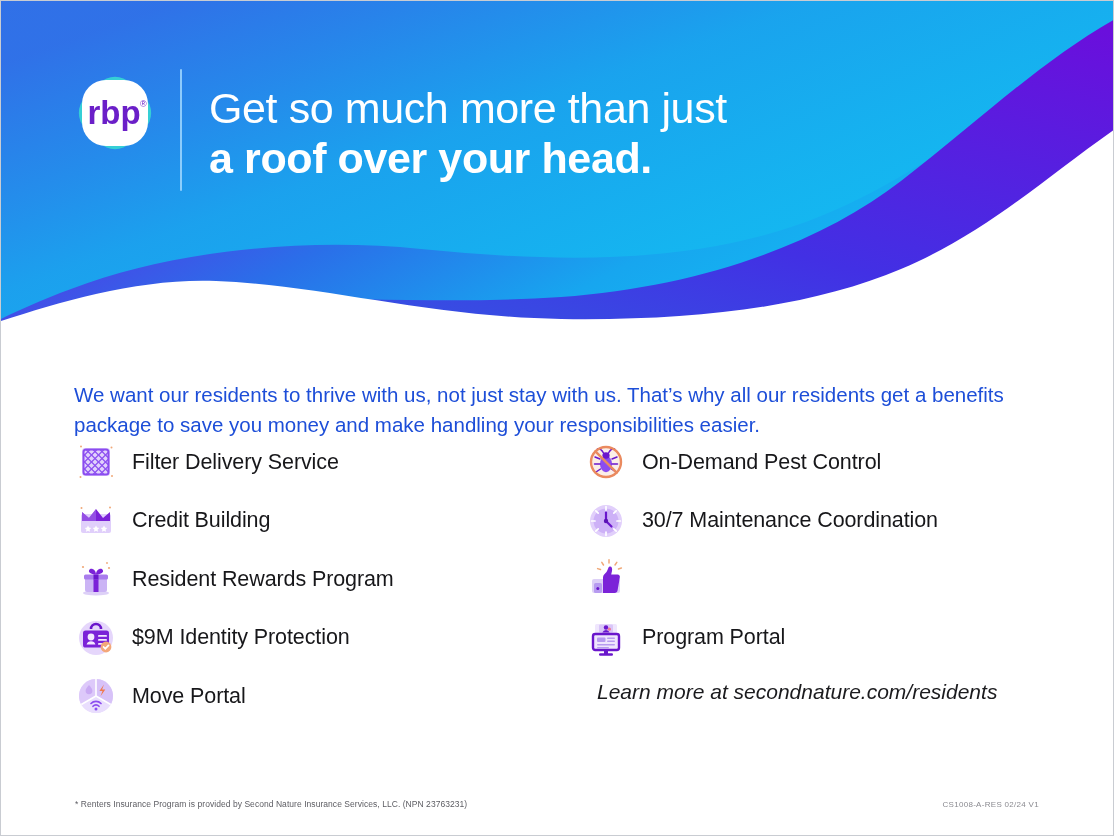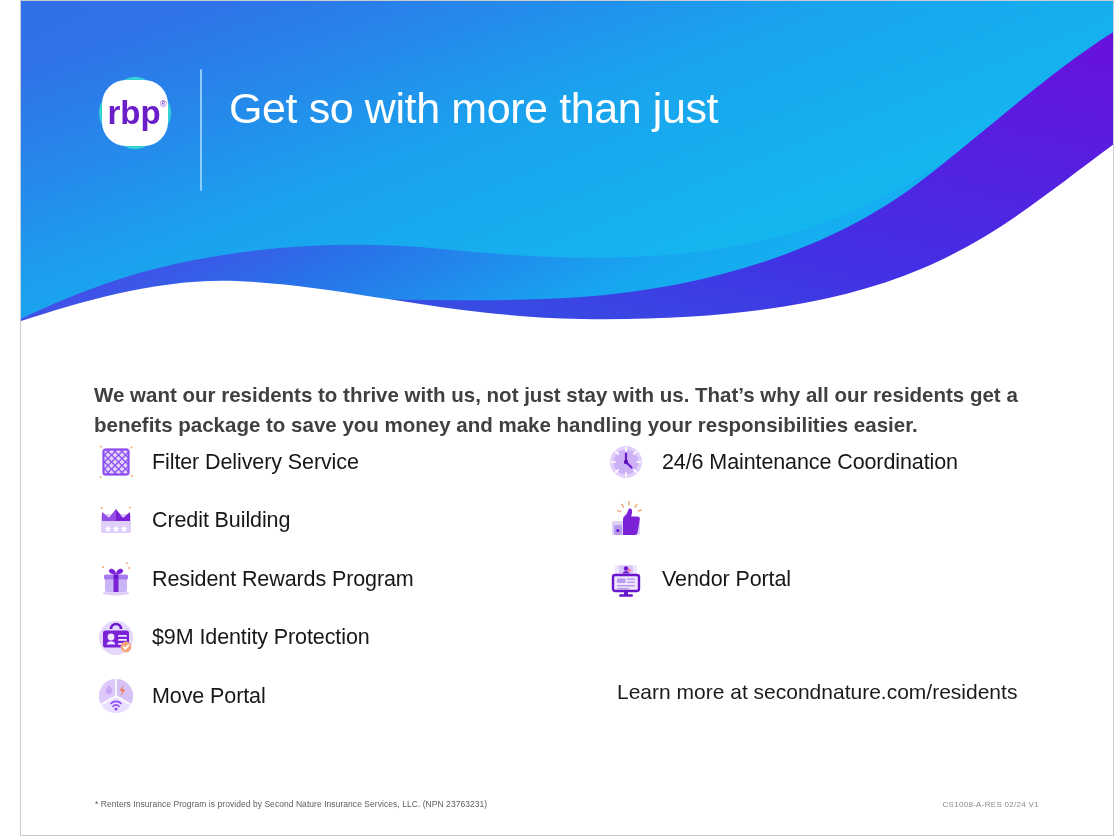--- a/index.html
+++ b/index.html
@@ -9,21 +9,20 @@
     font-family:"Liberation Sans", sans-serif;
     overflow:hidden;
     position:relative;
   }
   .page{
     position:absolute;inset:0;
     border:1px solid #c9ccd2;
     box-sizing:border-box;
     background:#fff;
     overflow:hidden;
-    margin-left:20px;
   }
 
   
   .hero{
     position:absolute;left:0;top:0;width:1114px;height:320px;
     overflow:hidden;
   }
   .hero svg{display:block;width:1114px;height:320px;}
 
   .hero-inner{
@@ -54,21 +53,21 @@
   .headline .l1{
     font-size:43px;font-weight:400;line-height:50px;display:block;
   }
   .headline .l2{
     font-size:43px;font-weight:700;line-height:50px;display:block;
   }
 
   
   .intro{
     position:absolute;left:73px;top:358px;width:940px;
-    font-size:20.5px;line-height:30px;color:#404040;font-weight:700;
+    font-size:20.5px;line-height:30px;color:#1d4ed8;font-weight:400;
   }
 
   .benefits{
     position:absolute;left:73px;top:432px;width:970px;
     display:flex;gap:0;
   }
   .col{width:510px;}
   .col.right{width:460px;}
   .bitem{
     height:58.5px;display:flex;align-items:center;gap:14px;
@@ -77,21 +76,21 @@
     width:44px;height:44px;flex:0 0 44px;position:relative;
   }
   .bicon svg{width:44px;height:44px;display:block;}
   .blabel{
     font-size:21.5px;color:#17171a;font-weight:400;letter-spacing:-0.1px;
     white-space:nowrap;
   }
 
   .learnmore{
     position:absolute;left:596px;top:679px;
-    font-size:21px;color:#1b1b1e;white-space:nowrap;
+    font-size:21px;font-style:italic;color:#1b1b1e;white-space:nowrap;
   }
 
   
   .foot-left{
     position:absolute;left:74px;top:798px;
     font-size:8.5px;color:#5d5d63;letter-spacing:.05px;
   }
   .foot-right{
     position:absolute;right:74px;top:799px;
     font-size:8px;color:#8a8a90;letter-spacing:.3px;text-align:center;
@@ -157,21 +156,22 @@
               <text x="41" y="53" text-anchor="middle" font-family="'Liberation Sans', sans-serif" font-size="33" font-weight="700" fill="#6b1fc8">rbp</text>
               <text x="67" y="36" font-family="'Liberation Sans', sans-serif" font-size="9" fill="#6b1fc8">®</text>
             </g>
           </svg>
         </div>
       </div>
 
       <div class="divider"></div>
 
       <div class="headline">
-        <span class="l1">Get so with more than just</span>
+        <span class="l1">Get so much more than just</span>
+        <span class="l2">a roof over your head.</span>
       </div>
     </div>
   </div>
 
   <p class="intro">We want our residents to thrive with us, not just stay with us. That’s why all our residents get a benefits package to save you money and make handling your responsibilities easier.</p>
 
   <div class="benefits">
 
     <div class="col left">
 
@@ -274,36 +274,56 @@
             <circle cx="22" cy="35" r="1.5" fill="#8b4cf0"></circle>
           </svg>
         </span>
         <span class="blabel">Move Portal</span>
       </div>
 
     </div>
 
     <div class="col right">
 
+      <div class="bitem">
+        <span class="bicon">
+          <svg viewBox="0 0 44 44">
+            <circle cx="22" cy="22" r="16" fill="#fbeee8"></circle>
+            <g fill="#8b4cf0">
+              <ellipse cx="22" cy="24" rx="6" ry="8.2"></ellipse>
+              <ellipse cx="22" cy="15.5" rx="3.6" ry="3.2" fill="#6a16cc"></ellipse>
+            </g>
+            <g stroke="#6a16cc" stroke-width="1.5" stroke-linecap="round" fill="none">
+              <path d="M19.5,13 C17.5,9.5 15,8.5 13.5,9"></path>
+              <path d="M24.5,13 C26.5,9.5 29,8.5 30.5,9"></path>
+              <path d="M16,19 L11,17 M16,24 L10.5,24 M16.5,29 L12,32"></path>
+              <path d="M28,19 L33,17 M28,24 L33.5,24 M27.5,29 L32,32"></path>
+            </g>
+            <circle cx="22" cy="22" r="15" fill="none" stroke="#ea8a5f" stroke-width="2.4"></circle>
+            <path d="M11.4,11.4 L32.6,32.6" stroke="#ea8a5f" stroke-width="2.4" stroke-linecap="round"></path>
+          </svg>
+        </span>
+        <span class="blabel">On-Demand Pest Control</span>
+      </div>
 
       <div class="bitem">
         <span class="bicon">
           <svg viewBox="0 0 44 44">
             <circle cx="22" cy="22" r="16" fill="#e1cffb"></circle>
             <circle cx="22" cy="22" r="12.5" fill="#cdb1f7"></circle>
             <g stroke="#ffffff" stroke-width="1.7" stroke-linecap="round">
               <path d="M22,7.5 L22,11 M22,33 L22,36.5 M7.5,22 L11,22 M33,22 L36.5,22"></path>
               <path d="M11.8,11.8 L14.2,14.2 M29.8,29.8 L32.2,32.2 M32.2,11.8 L29.8,14.2 M14.2,29.8 L11.8,32.2"></path>
             </g>
             <path d="M22,22 L22,13.5" stroke="#6a16cc" stroke-width="2.2" stroke-linecap="round"></path>
             <path d="M22,22 L27.5,27.5" stroke="#6a16cc" stroke-width="2.2" stroke-linecap="round"></path>
             <circle cx="22" cy="22" r="2.2" fill="#5a11b5"></circle>
           </svg>
         </span>
-        <span class="blabel">24/6 Maintenance Coordination</span>
+        <span class="blabel">30/7 Maintenance Coordination</span>
       </div>
 
       <div class="bitem">
         <span class="bicon">
           <svg viewBox="0 0 44 44">
             <rect x="8" y="22" width="28" height="14" rx="2" fill="#ddd0f7"></rect>
             <rect x="10" y="26" width="8" height="10" rx="1.6" fill="#b79bf0"></rect>
             <path d="M19,36 L19,20.5 C19,18 21,17 22.5,15 C24,13 24,10 25.5,9.5
                      C27.5,9 28.6,11 28,14 L27.2,17.5 L33.5,17.5
                      C35.3,17.5 36.3,19 35.8,20.6 L33.6,33.2
@@ -333,21 +353,21 @@
               <rect x="13" y="21.5" width="8.5" height="4.5" rx="1"></rect>
               <rect x="23" y="21.5" width="8" height="1.6" rx=".8"></rect>
               <rect x="23" y="24.5" width="8" height="1.6" rx=".8"></rect>
               <rect x="13" y="28" width="18" height="1.6" rx=".8"></rect>
               <rect x="13" y="31" width="12" height="1.6" rx=".8"></rect>
             </g>
             <rect x="20" y="34" width="4" height="4" fill="#6a16cc"></rect>
             <rect x="15" y="37.3" width="14" height="2.4" rx="1.2" fill="#6a16cc"></rect>
           </svg>
         </span>
-        <span class="blabel">Vendor Portal</span>
+        <span class="blabel">Program Portal</span>
       </div>
 
     </div>
   </div>
 
   <div class="learnmore">Learn more at secondnature.com/residents</div>
 
   <div class="foot-left">* Renters Insurance Program is provided by Second Nature Insurance Services, LLC. (NPN 23763231)</div>
   <div class="foot-right">CS1008-A-RES 02/24 V1</div>
 

